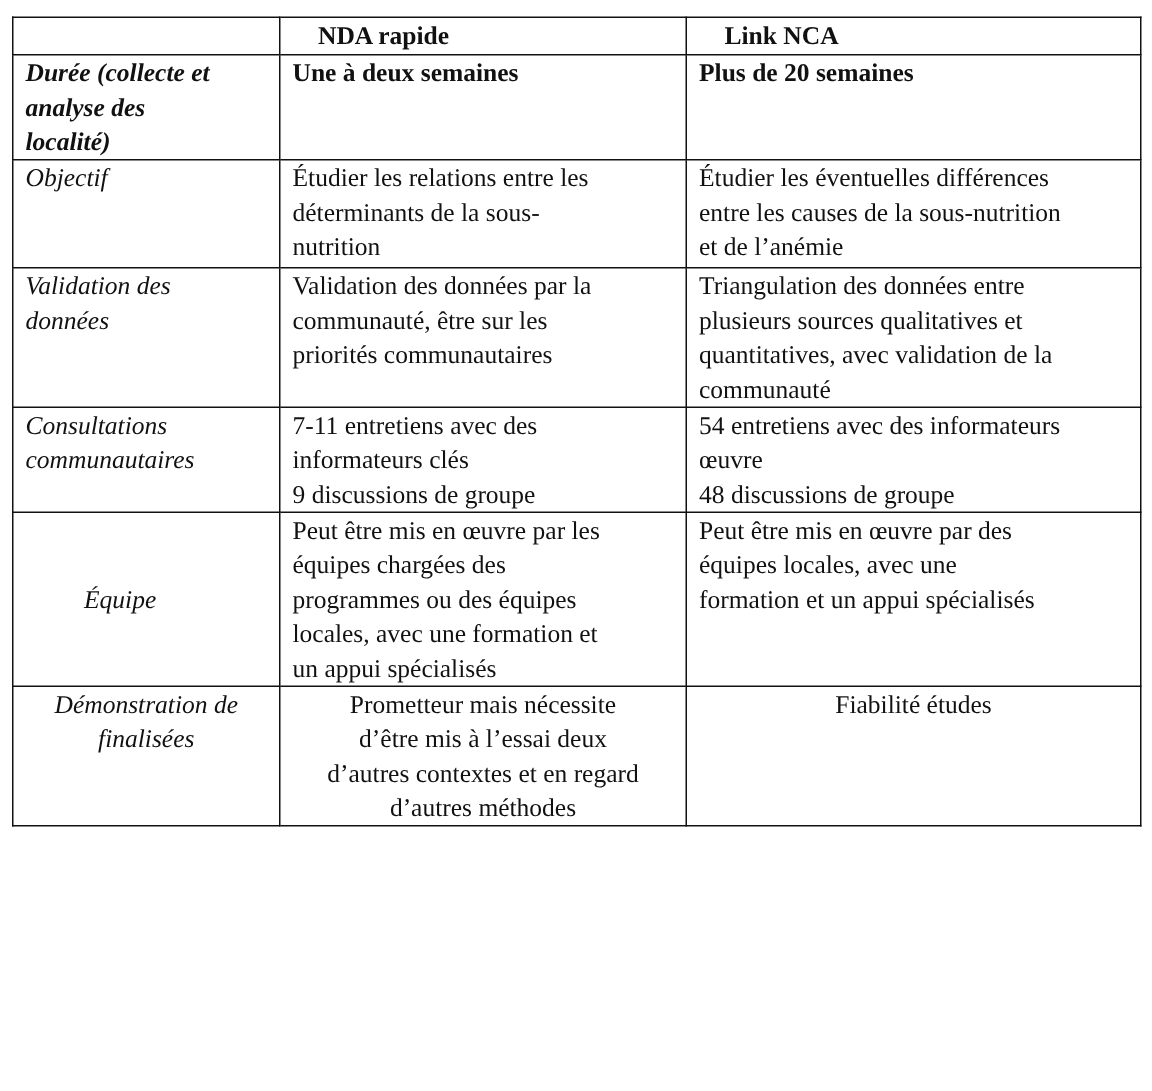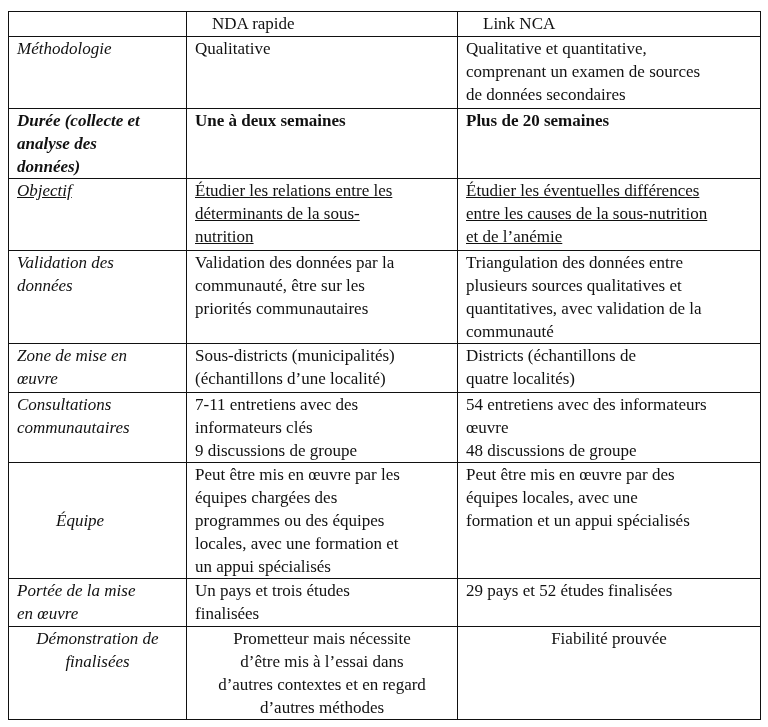--- a/index.html
+++ b/index.html
@@ -28,38 +28,38 @@
     .cmp-table td, .cmp-table th {
       border: 1.5px solid #111111;
       padding: 0 8px 0 8px;
       vertical-align: top;
       text-align: left;
     }
     .cmp-table col.c1 { width: 178px; }
     .cmp-table col.c2 { width: 271px; }
     .cmp-table col.c3 { width: 303px; }
     .cmp-table th {
-      font-weight: normal;
+      font-weight: bold;
       height: 24px;
       padding-top: 0px;
       padding-left: 25px;
     }
     .cmp-table td.label {
       font-style: italic;
     }
     .cmp-table td.label.middle {
       vertical-align: middle;
       padding-left: 47px;
     }
     .cell-line {
       display: block;
     }
     tr.r1 td { height: 71px; }
     tr.r2 td { height: 69px; font-weight: bold; }
-    tr.r3 td { height: 71px; text-decoration: underline; }
+    tr.r3 td { height: 71px; }
     tr.r4 td { height: 92px; }
     tr.r5 td { height: 48px; }
     tr.r6 td { height: 69px; }
     tr.r7 td { height: 115px; }
     tr.r8 td { height: 47px; }
     tr.r9 td { height: 91px; text-align: center; }
   </style>
 </head>
 <body>
 
@@ -70,38 +70,25 @@
       <col class="c3">
   </colgroup>
   <thead>
     <tr>
       <th></th>
       <th>NDA rapide</th>
       <th>Link NCA</th>
     </tr>
   </thead>
   <tbody id="tbody">
-      <tr class="r1">
-        <td class="label">
-          <span class="cell-line">Méthodologie</span>
-        </td>
-        <td class="nda">
-          <span class="cell-line">Qualitative</span>
-        </td>
-        <td class="nca">
-          <span class="cell-line">Qualitative et quantitative,</span>
-          <span class="cell-line">comprenant un examen de sources</span>
-          <span class="cell-line">de données secondaires</span>
-        </td>
-      </tr>
       <tr class="r2">
         <td class="label">
           <span class="cell-line">Durée (collecte et</span>
           <span class="cell-line">analyse des</span>
-          <span class="cell-line">données)</span>
+          <span class="cell-line">localité)</span>
         </td>
         <td class="nda">
           <span class="cell-line">Une à deux semaines</span>
         </td>
         <td class="nca">
           <span class="cell-line">Plus de 20 semaines</span>
         </td>
       </tr>
       <tr class="r3">
         <td class="label">
@@ -128,34 +115,20 @@
           <span class="cell-line">communauté, être sur les</span>
           <span class="cell-line">priorités communautaires</span>
         </td>
         <td class="nca">
           <span class="cell-line">Triangulation des données entre</span>
           <span class="cell-line">plusieurs sources qualitatives et</span>
           <span class="cell-line">quantitatives, avec validation de la</span>
           <span class="cell-line">communauté</span>
         </td>
       </tr>
-      <tr class="r5">
-        <td class="label">
-          <span class="cell-line">Zone de mise en</span>
-          <span class="cell-line">œuvre</span>
-        </td>
-        <td class="nda">
-          <span class="cell-line">Sous-districts (municipalités)</span>
-          <span class="cell-line">(échantillons d’une localité)</span>
-        </td>
-        <td class="nca">
-          <span class="cell-line">Districts (échantillons de</span>
-          <span class="cell-line">quatre localités)</span>
-        </td>
-      </tr>
       <tr class="r6">
         <td class="label">
           <span class="cell-line">Consultations</span>
           <span class="cell-line">communautaires</span>
         </td>
         <td class="nda">
           <span class="cell-line">7-11 entretiens avec des</span>
           <span class="cell-line">informateurs clés</span>
           <span class="cell-line">9 discussions de groupe</span>
         </td>
@@ -175,42 +148,29 @@
           <span class="cell-line">programmes ou des équipes</span>
           <span class="cell-line">locales, avec une formation et</span>
           <span class="cell-line">un appui spécialisés</span>
         </td>
         <td class="nca">
           <span class="cell-line">Peut être mis en œuvre par des</span>
           <span class="cell-line">équipes locales, avec une</span>
           <span class="cell-line">formation et un appui spécialisés</span>
         </td>
       </tr>
-      <tr class="r8">
-        <td class="label">
-          <span class="cell-line">Portée de la mise</span>
-          <span class="cell-line">en œuvre</span>
-        </td>
-        <td class="nda">
-          <span class="cell-line">Un pays et trois études</span>
-          <span class="cell-line">finalisées</span>
-        </td>
-        <td class="nca">
-          <span class="cell-line">29 pays et 52 études finalisées</span>
-        </td>
-      </tr>
       <tr class="r9">
         <td class="label">
           <span class="cell-line">Démonstration de</span>
           <span class="cell-line">finalisées</span>
         </td>
         <td class="nda">
           <span class="cell-line">Prometteur mais nécessite</span>
-          <span class="cell-line">d’être mis à l’essai dans</span>
+          <span class="cell-line">d’être mis à l’essai deux</span>
           <span class="cell-line">d’autres contextes et en regard</span>
           <span class="cell-line">d’autres méthodes</span>
         </td>
         <td class="nca">
-          <span class="cell-line">Fiabilité prouvée</span>
+          <span class="cell-line">Fiabilité études</span>
         </td>
       </tr>
     </tbody>
 </table>
 
 </body></html>

